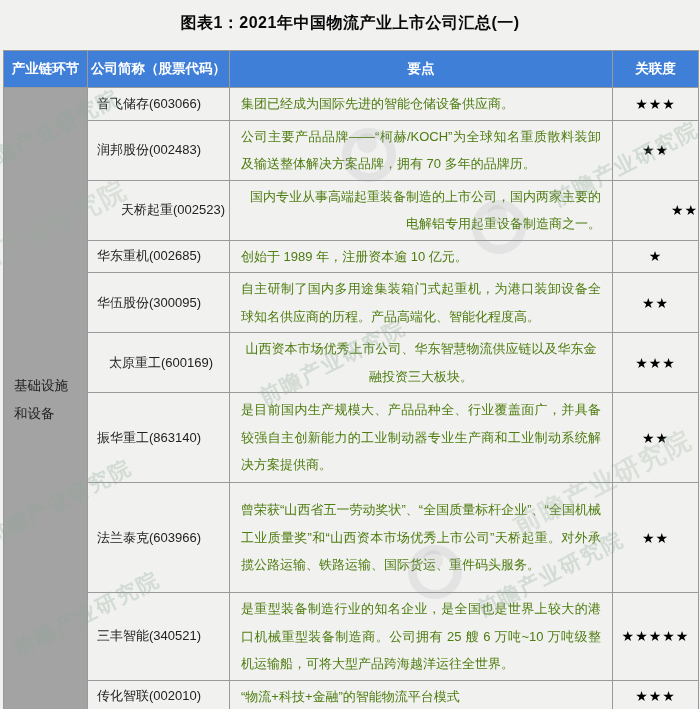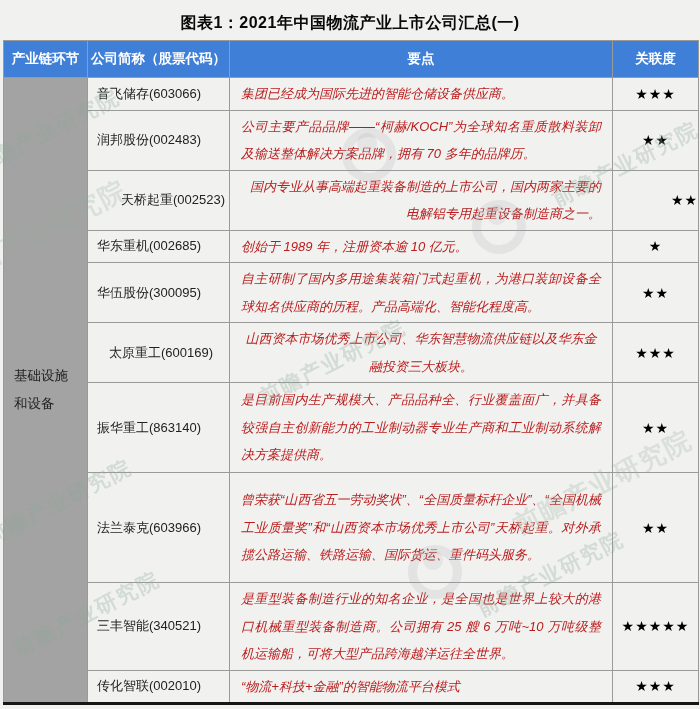--- a/index.html
+++ b/index.html
@@ -7,21 +7,21 @@
   body {
     width: 700px; height: 709px;
     background: #F1F1EF;
     font-family: "Liberation Sans", sans-serif;
     position: relative;
     overflow: hidden;
     color: #1c1c1c;
   }
   .page-title {
     padding-top: 13px;
-    height: 40px;
+    height: 50px;
     text-align: center;
     font-size: 16px;
     font-weight: bold;
     color: #0a0a0a;
     letter-spacing: 0.5px;
     border-radius: 8px;
   }
   table.main-table {
     width: 695px;
     margin: 0 1px 0 3px;
@@ -65,22 +65,21 @@
   td.company-cell {
     padding: 0 4px 0 9px;
     text-align: left;
     line-height: 24px;
     color: #222;
   }
   td.points-cell {
     padding: 2px 11px;
     text-align: justify;
     line-height: 27.5px;
-    color: #b91c1c;
-    font-style: italic;
+    color: #4d7c0f;
   }
   td.relevance-cell {
     text-align: center;
     font-size: 14px;
     letter-spacing: 1px;
     color: #000;
     white-space: nowrap;
   }
   tbody tr:nth-child(1)  td { height: 27px; }
   tbody tr:nth-child(2)  td { height: 53px; }

